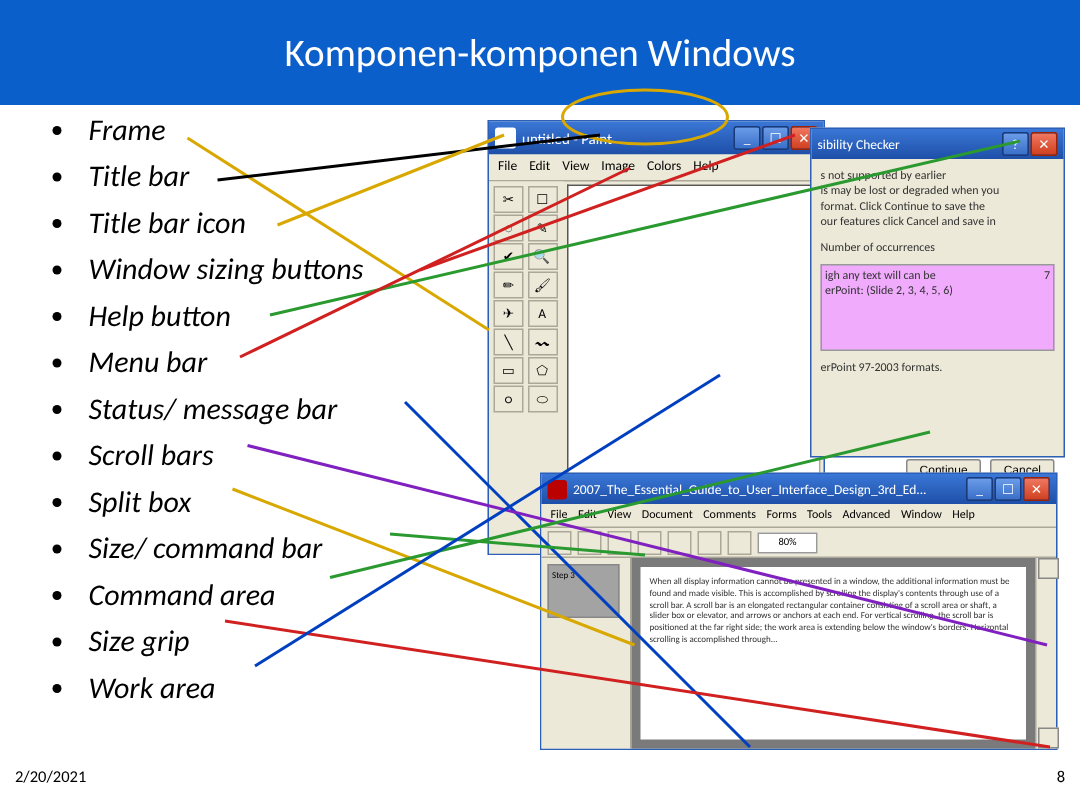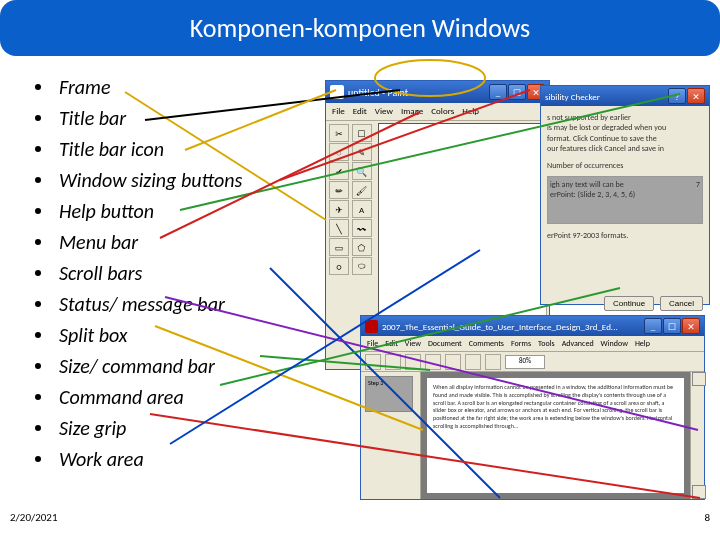--- a/index.html
+++ b/index.html
@@ -6,25 +6,24 @@
   body {
     width: 720px;
     height: 540px;
     background: #fff;
     font-family: Calibri, Arial, sans-serif;
     position: relative;
     overflow: hidden;
   }
   .header {
     background: #0b5fcb;
-    height: 56px;
+    height: 70px;
     display: flex;
     align-items: center;
     justify-content: center;
-    border-radius: 16px;
   }
   .header-title {
     color: #fff;
     font-size: 26px;
     font-weight: 400;
   }
   .content {
     position: absolute;
     top: 75px;
     left: 35px;
@@ -142,22 +141,22 @@
   .compat-title {
     height: 20px;
     background: linear-gradient(#3a77d6, #1e4fa8);
     display: flex; align-items: center; padding: 0 4px;
     color: #fff; font-size: 9px;
   }
   .compat-body { padding: 6px; color: #333; line-height: 1.3; }
   .compat-list {
     margin-top: 6px;
     border: 1px solid #999;
-    background: #a3a3a3;
-    height: 48px;
+    background: #f0abfc;
+    height: 58px;
     padding: 2px;
   }
   .compat-btns {
     margin-top: 50px;
     display: flex;
     gap: 6px;
     justify-content: flex-end;
     padding: 0 6px;
   }
   .xp-btn {
@@ -291,25 +290,25 @@
   <div class="bullet-row">
       <span class="bullet"></span>
       <span class="bullet-text">Help button</span>
     </div>
   <div class="bullet-row">
       <span class="bullet"></span>
       <span class="bullet-text">Menu bar</span>
     </div>
   <div class="bullet-row">
       <span class="bullet"></span>
+      <span class="bullet-text">Status/ message bar</span>
+    </div>
+  <div class="bullet-row">
+      <span class="bullet"></span>
       <span class="bullet-text">Scroll bars</span>
-    </div>
-  <div class="bullet-row">
-      <span class="bullet"></span>
-      <span class="bullet-text">Status/ message bar</span>
     </div>
   <div class="bullet-row">
       <span class="bullet"></span>
       <span class="bullet-text">Split box</span>
     </div>
   <div class="bullet-row">
       <span class="bullet"></span>
       <span class="bullet-text">Size/ command bar</span>
     </div>
   <div class="bullet-row">

